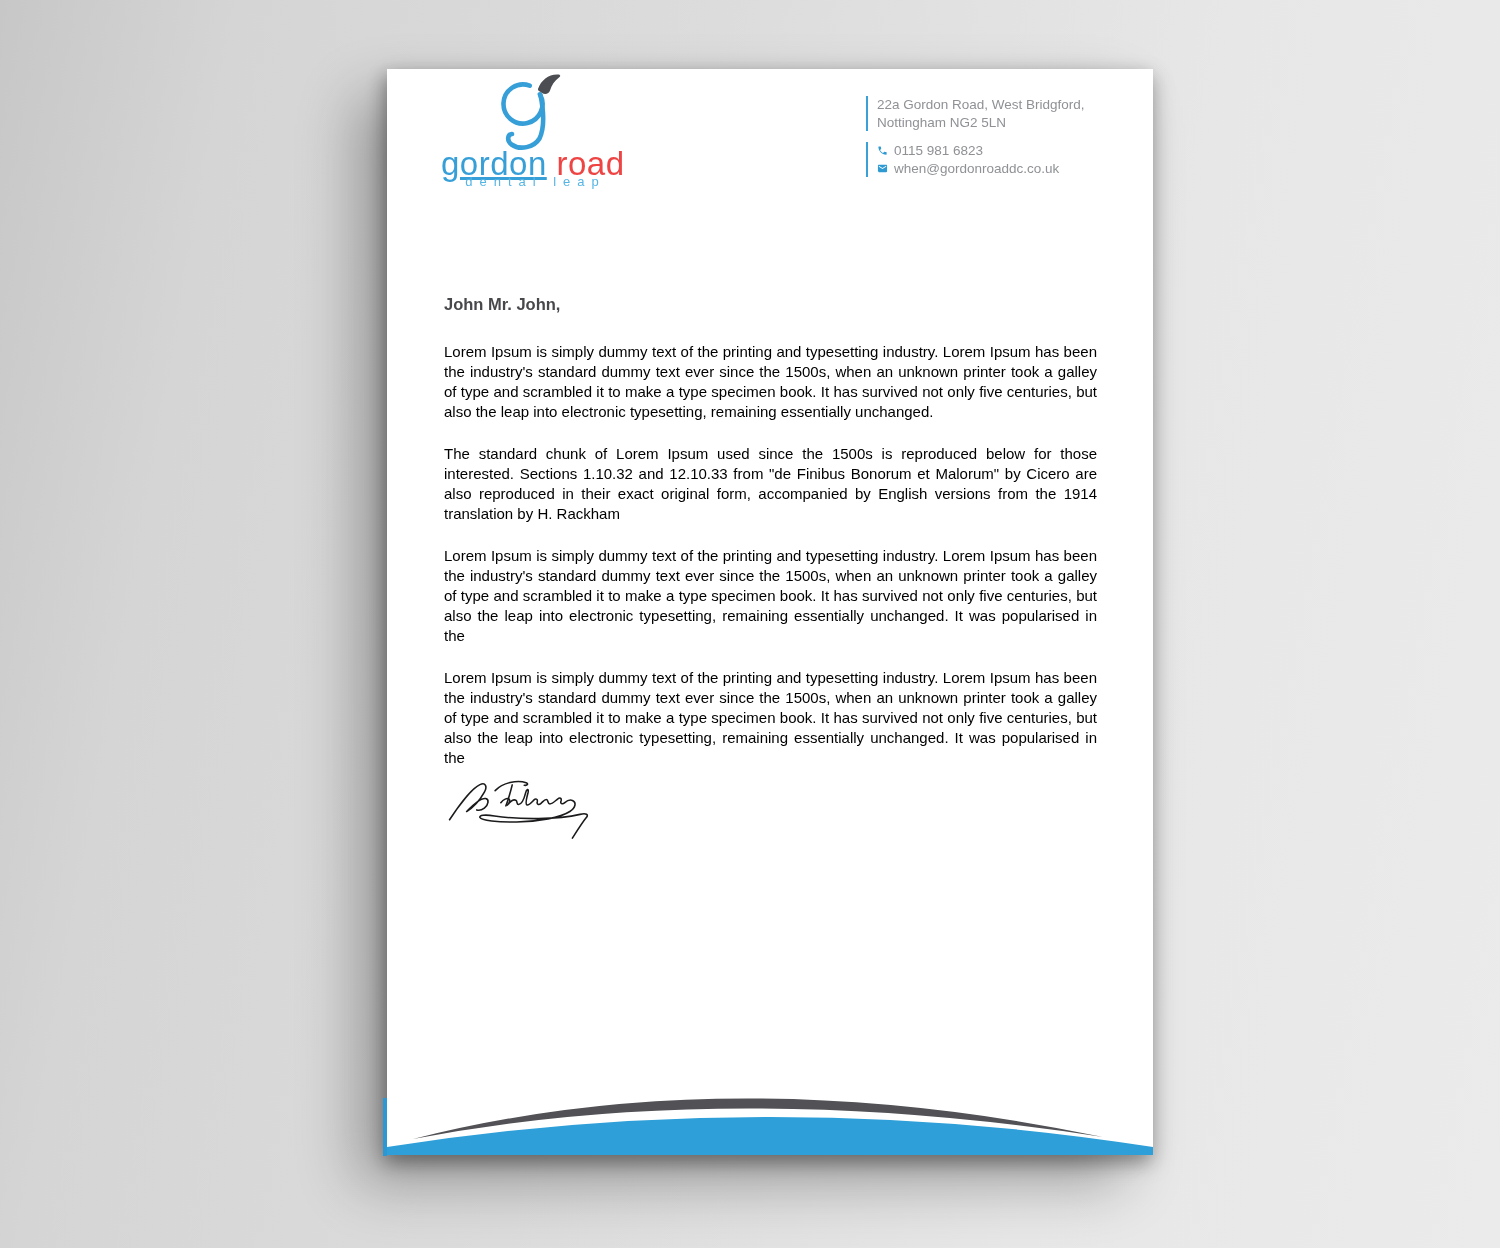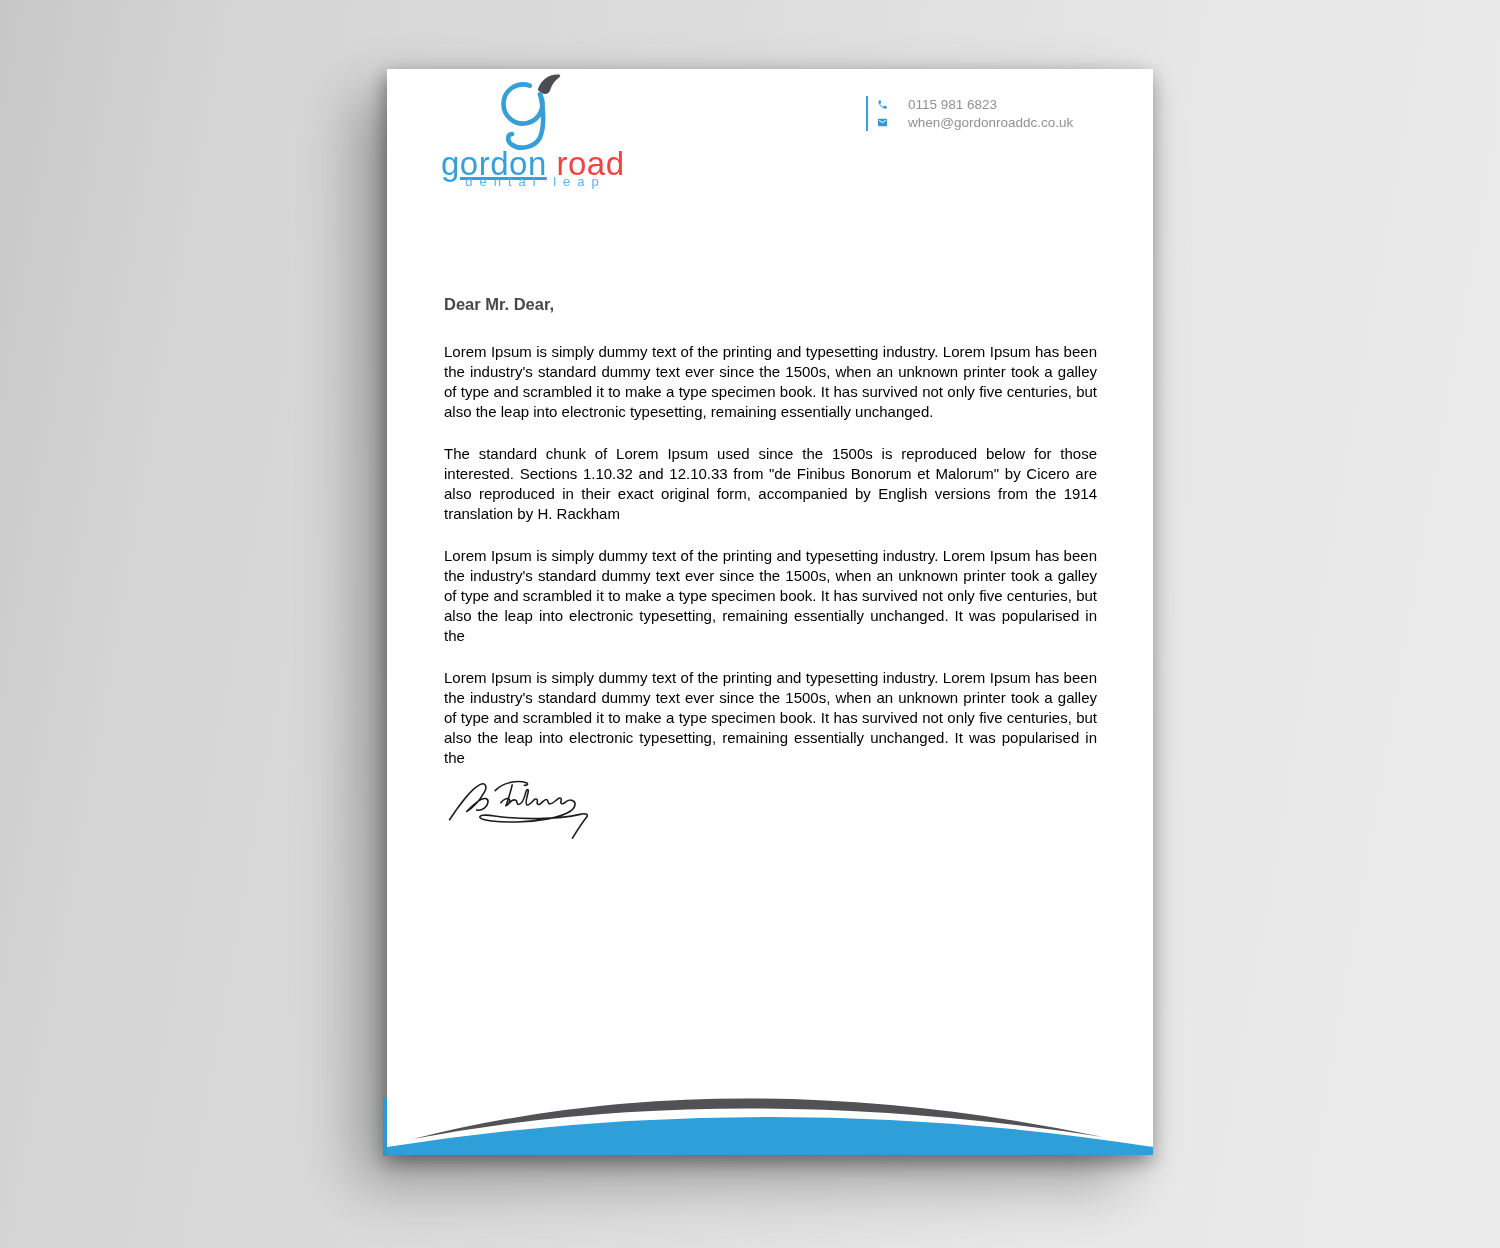--- a/index.html
+++ b/index.html
@@ -34,21 +34,21 @@
   .logo-tagline {
     position:absolute; left:56px; top:105px; width:178px;
     font-size:13px; letter-spacing:7px; text-indent:7px; text-align:center;
     color:#55b5e5; white-space:nowrap;
   }
 
   .contact { position:absolute; left:479px; top:27px; }
   .contact-group { display:flex; margin-bottom:11px; }
   .vbar { width:2px; background:#3aa0d8; margin-right:9px; }
   .contact-lines { font-size:13.5px; line-height:17.5px; color:#8f9195; }
-  .contact-row { display:flex; align-items:center; gap:20px; font-size:13.5px; line-height:17.5px; color:#8f9195; }
+  .contact-row { display:flex; align-items:center; gap:6px; font-size:13.5px; line-height:17.5px; color:#8f9195; }
   .c-icon { width:11px; height:11px; flex:0 0 auto; }
   .c-icon path { fill:#2f9ad2; }
 
   
   .letter-body { position:absolute; left:57px; top:226px; width:653px; }
   .salutation { font-size:16.5px; font-weight:bold; color:#48484c; margin:0 0 28px; }
   .letter-body p.para {
     font-size:15px; line-height:20px; color:#000000;
     text-align:justify; margin:0 0 22px;
   }
@@ -78,39 +78,46 @@
       <path d="M46.5,25 C49.5,40 50.5,58 45.5,68.5 C40,77.5 26,80.5 17.5,74.5 C12.5,70.5 13.5,64.5 18,64" fill="none" stroke="#379fd8" stroke-width="4.6" stroke-linecap="round"></path>
       <path d="M44,19 C47,10 55,4 64,4.5 C66.5,4.7 67,6 65,7.5 C60.5,11 57.5,15 56,20.5 C55,24 51,25 48,23 C45.5,21.3 43.5,20.5 44,19 Z" fill="#4c4d52"></path>
     </svg>
 
     <div class="logo-text"><span class="t-blue">gordon</span><span class="t-dark"> </span><span class="t-dark">road</span></div>
     <div class="logo-tagline">dental leap</div>
 
     <div class="contact">
       <div class="contact-group">
         <div class="vbar"></div>
+        <div class="contact-lines">
+          <div>22a Gordon Road, West Bridgford,</div>
+          <div>Nottingham NG2 5LN</div>
+        </div>
+      </div>
+      <div class="contact-group">
+        <div class="vbar"></div>
         <div>
           <div class="contact-row">
             <svg class="c-icon" viewBox="0 0 24 24" aria-hidden="true">
               <path d="M6.62 10.79c1.44 2.83 3.76 5.14 6.59 6.59l2.2-2.2c.27-.27.67-.36 1.02-.24 1.12.37 2.33.57 3.57.57.55 0 1 .45 1 1V20c0 .55-.45 1-1 1-9.39 0-17-7.61-17-17 0-.55.45-1 1-1h3.5c.55 0 1 .45 1 1 0 1.25.2 2.45.57 3.57.11.35.03.74-.25 1.02l-2.2 2.2z"></path>
             </svg>
             <span>0115 981 6823</span>
           </div>
           <div class="contact-row">
             <svg class="c-icon" viewBox="0 0 24 24" aria-hidden="true">
               <path d="M20 4H4c-1.1 0-2 .9-2 2v12c0 1.1.9 2 2 2h16c1.1 0 2-.9 2-2V6c0-1.1-.9-2-2-2zm0 4l-8 5-8-5V6l8 5 8-5v2z"></path>
             </svg>
             <span>when@gordonroaddc.co.uk</span>
           </div>
         </div>
       </div>
     </div>
 
     <div class="letter-body">
-      <p class="salutation">Dear Mr. Dear,</p>
+      <p class="salutation">John Mr. John,</p>
       <p class="para">Lorem Ipsum is simply dummy text of the printing and typesetting industry. Lorem Ipsum has been the industry's standard dummy text ever since the 1500s, when an unknown printer took a galley of type and scrambled it to make a type specimen book. It has survived not only five centuries, but also the leap into electronic typesetting, remaining essentially unchanged.</p>
       <p class="para">The standard chunk of Lorem Ipsum used since the 1500s is reproduced below for those interested. Sections 1.10.32 and 12.10.33 from "de Finibus Bonorum et Malorum" by Cicero are also reproduced in their exact original form, accompanied by English versions from the 1914 translation by H. Rackham</p>
       <p class="para">Lorem Ipsum is simply dummy text of the printing and typesetting industry. Lorem Ipsum has been the industry's standard dummy text ever since the 1500s, when an unknown printer took a galley of type and scrambled it to make a type specimen book. It has survived not only five centuries, but also the leap into electronic typesetting, remaining essentially unchanged. It was popularised in the</p>
       <p class="para">Lorem Ipsum is simply dummy text of the printing and typesetting industry. Lorem Ipsum has been the industry's standard dummy text ever since the 1500s, when an unknown printer took a galley of type and scrambled it to make a type specimen book. It has survived not only five centuries, but also the leap into electronic typesetting, remaining essentially unchanged. It was popularised in the</p>
     </div>
 
     <div class="signature">
       <svg viewBox="0 0 480 270" aria-hidden="true">
         <path class="sig-stroke" d="M8,150 C38,104 80,50 104,39 C122,31 128,45 118,63 C104,88 82,112 62,124 C84,101 108,81 122,83 C134,85 131,103 118,113 C110,119 100,121 94,119"></path>
         <path class="sig-stroke" d="M152,58 C176,33 222,23 250,33 C258,36 254,43 244,41"></path>

